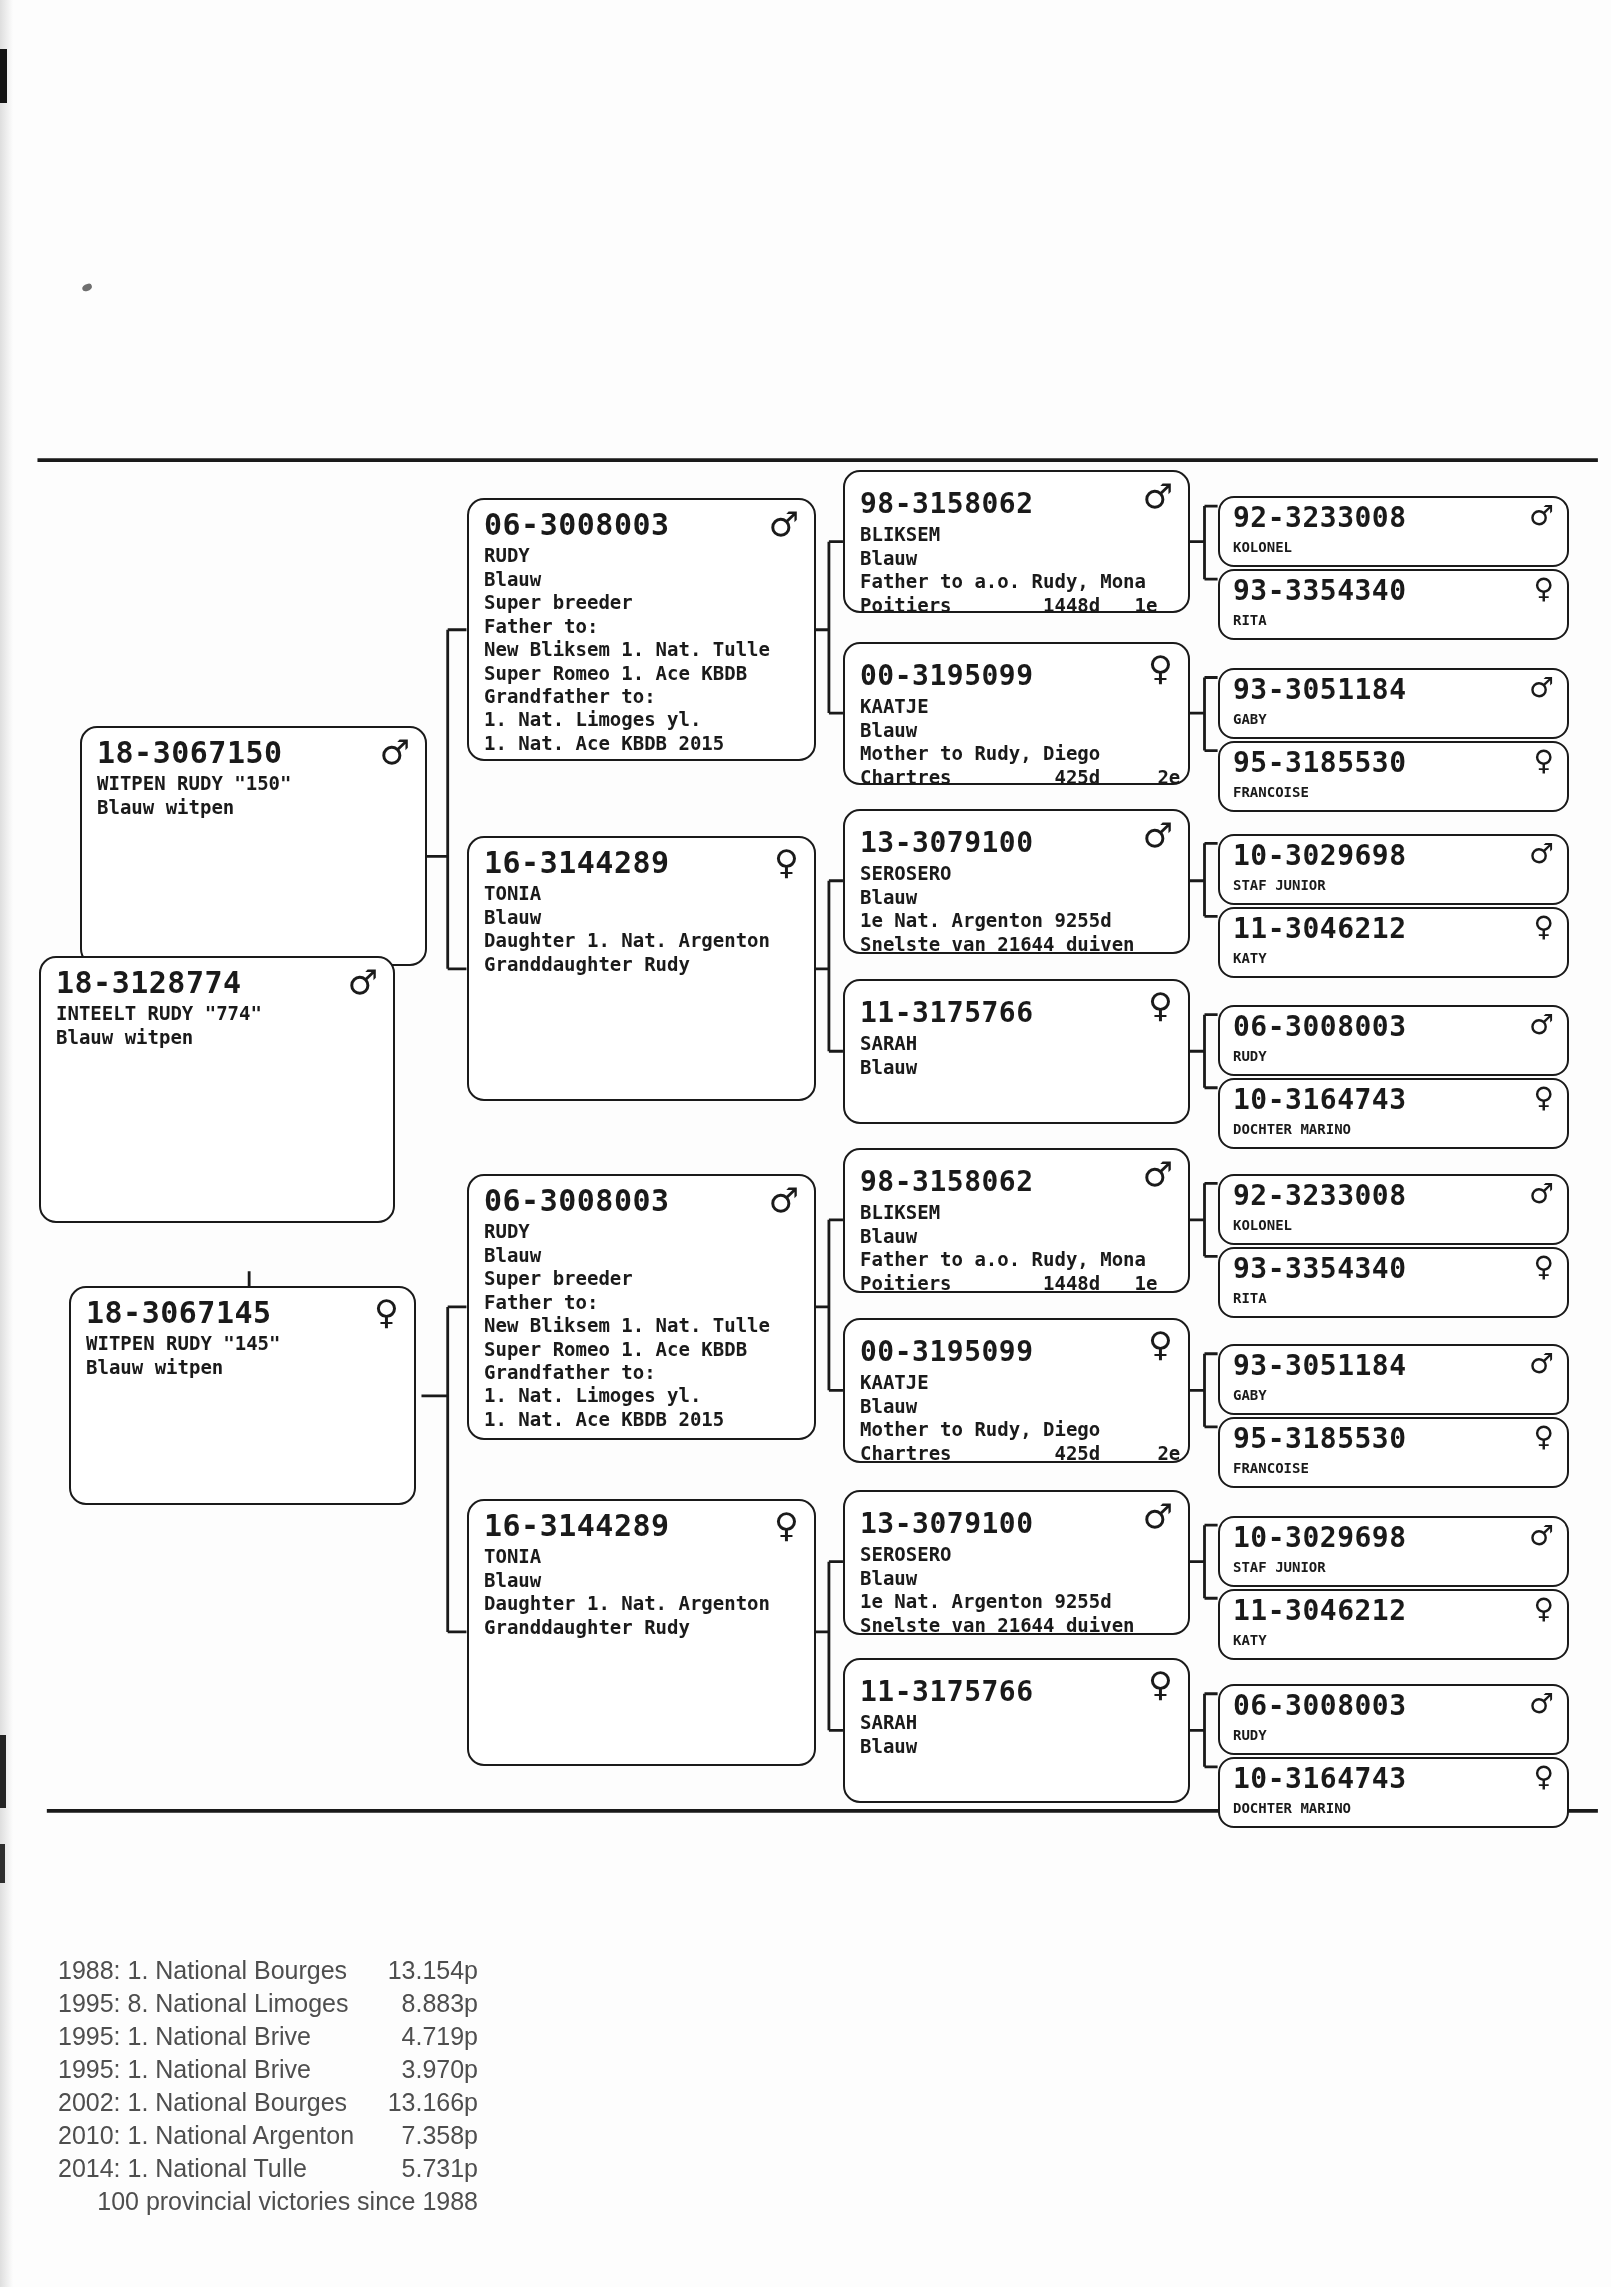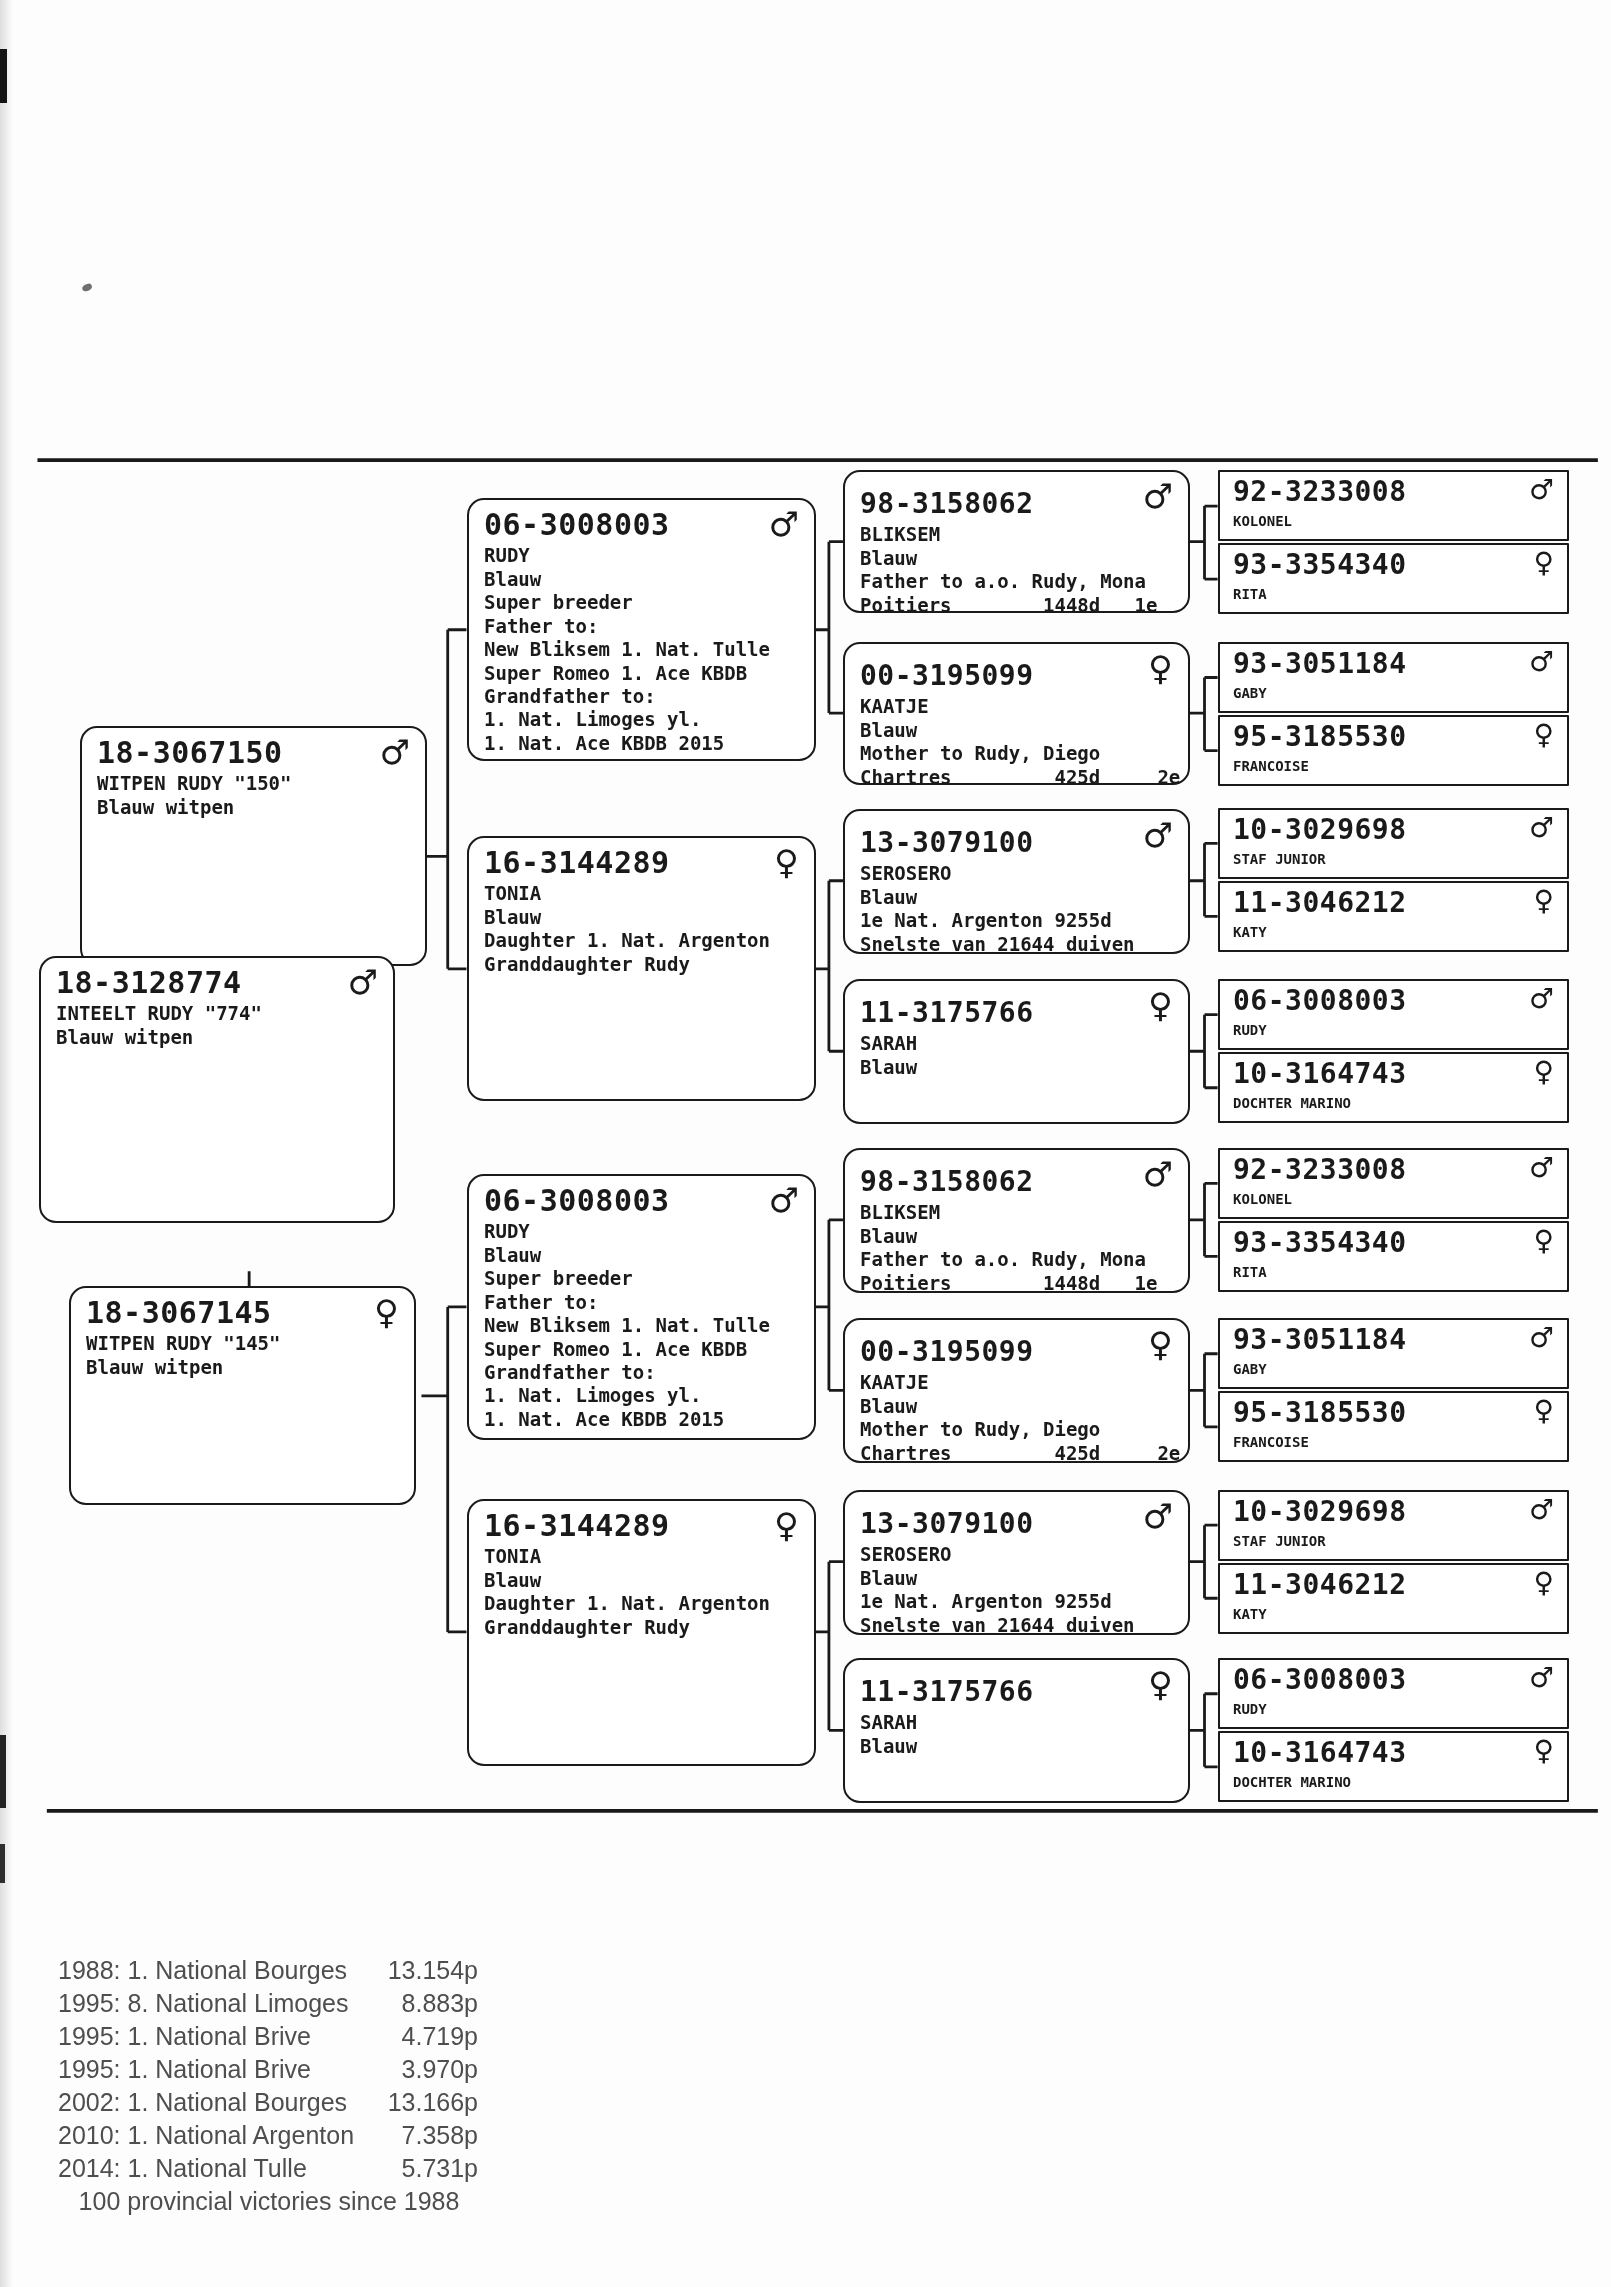--- a/index.html
+++ b/index.html
@@ -8,26 +8,26 @@
   .edge-shade{position:absolute;left:0;top:0;width:13px;height:100%;
         background:linear-gradient(to right,#dedede,rgba(255,255,255,0));}
   .connectors{position:absolute;left:0;top:0;}
   .bx{position:absolute;box-sizing:border-box;background:#ffffff;border:2.8px solid #1a1a1a;
       border-radius:17px;padding:5.6px 15px;color:#1a1a1a;font-weight:bold;}
   .rrow{display:flex;justify-content:space-between;align-items:flex-start;margin-bottom:1.9px;}
   .ring{font-size:30px;line-height:37px;white-space:pre;letter-spacing:0.5px;}
   .sex{font-size:34px;line-height:36px;font-family:"DejaVu Sans",sans-serif;font-weight:bold;}
   .bname,.line{font-size:19px;line-height:23.4px;white-space:pre;}
   .gen4 .ring{font-size:28px;line-height:36px;margin-top:8px;}
-  .sm{padding:2.8px 13px;border-radius:1px;}
+  .sm{padding:2.8px 13px;border-radius:16px;margin-top:26px;}
   .sm .ring{font-size:28px;line-height:34px;}
   .sm .sex{font-size:28px;line-height:30px;}
   .sm .bname{font-size:14px;line-height:20.6px;}
   .results{position:absolute;left:58px;top:1954px;width:420px;
-           font-family:"Liberation Sans",sans-serif;color:#4e4e4e;font-size:25px;}
+           font-family:"Liberation Sans",sans-serif;color:#4e4e4e;font-size:25px;text-align:right;}
   .res-row{display:flex;justify-content:space-between;line-height:33px;}
   .footnote{line-height:33px;padding-left:20.6px;white-space:pre;}
   .mark1{position:absolute;left:0;top:49px;width:6.6px;height:54px;background:#141414;}
   .mark2{position:absolute;left:0;top:1735px;width:5.6px;height:73px;background:#232323;}
   .mark3{position:absolute;left:0;top:1844px;width:4.7px;height:39px;background:#2e2e2e;}
   .speck{position:absolute;left:82px;top:284px;width:10.3px;height:6.6px;background:#6f6f6f;
          border-radius:60% 40% 55% 45%;transform:rotate(-14deg);}
 </style>
 </head>
 <body>

